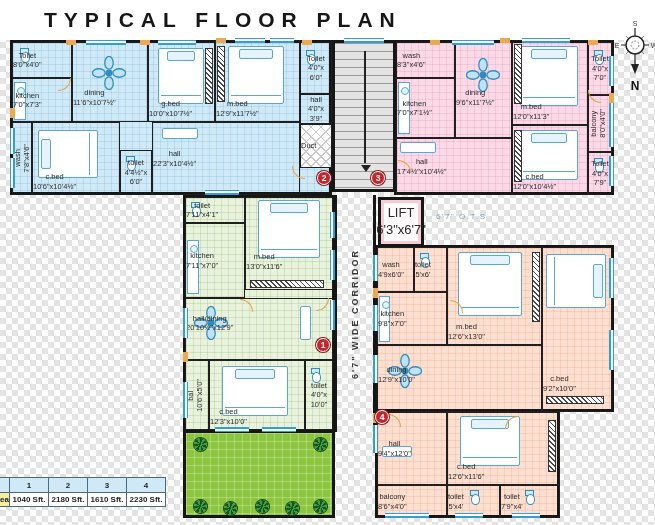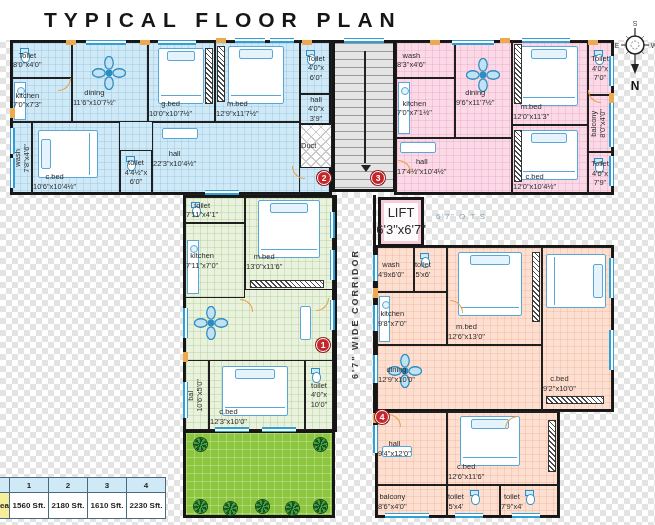--- a/index.html
+++ b/index.html
@@ -54,21 +54,21 @@
   .ctr::before{content:"";position:absolute;left:2px;top:4px;width:6px;height:6px;border:1px solid #59a7d6;border-radius:50%;background:#e4f3fc}
   .sofa{position:absolute;background:#fff;border:1px solid #59a7d6;border-radius:2px;z-index:2}
   .hatch{position:absolute;background:repeating-linear-gradient(45deg,#4a4a4a 0 1px,transparent 1px 3.5px),#fff;border:1px solid #333;z-index:2}
   .winh{position:absolute;height:5px;background:linear-gradient(180deg,#2f9fd6 0 1.5px,#fff 1.5px 3.5px,#2f9fd6 3.5px);z-index:5}
   .winv{position:absolute;width:5px;background:linear-gradient(90deg,#2f9fd6 0 1.5px,#fff 1.5px 3.5px,#2f9fd6 3.5px);z-index:5}
   .om{position:absolute;background:#eda94f;z-index:5}
   .arc{position:absolute;width:13px;height:13px;border-top:1.4px solid #e8a13e;border-right:1.4px solid #e8a13e;border-top-right-radius:100%;z-index:4}
   table.areas{position:absolute;left:-1px;top:477px;border-collapse:collapse;font-size:8px;color:#222;z-index:7;background:#fff}
   table.areas th,table.areas td{border:1px solid #4a6a7d;text-align:center;font-weight:bold;padding:0}
   table.areas th{background:#cfe9f7;width:39px;height:15px}
-  table.areas td{background:#fff;width:39px;height:26px}
+  table.areas td{background:#fff;width:39px;height:14px}
   table.areas .sl{width:10px;overflow:hidden;white-space:nowrap}
   table.areas td.sl{background:#f6ee9b}
   .compass{position:absolute;left:613px;top:18px;z-index:7}
 </style>
 </head>
 <body>
 
 <div class="canvas">
 
   <div class="flatbg bg-blue" style="left:10px;top:40px;width:322px;height:155px"></div>
@@ -234,20 +234,26 @@
   <div class="room" style="left:185px;top:223px;width:60px;height:75px">
     <span class="lbl">
         <b>kitchen</b>
         <i>7'11"x7'0"</i>
       </span>
   </div>
   <div class="room lb" style="left:245px;top:197px;width:88px;height:93px">
     <span class="lbl" style="margin-bottom:18px">
         <b>m.bed</b>
         <i>13'0"x11'6"</i>
+      </span>
+  </div>
+  <div class="room" style="left:185px;top:298px;width:148px;height:62px">
+    <span class="lbl" style="margin-top:-12px">
+        <b>hall/dining</b>
+        <i>20'10½"x12'9"</i>
       </span>
   </div>
   <div class="room vert" style="left:185px;top:360px;width:24px;height:70px">
     <span class="lbl">
         <b>bal</b>
         <i>10'6"x5'0"</i>
       </span>
   </div>
   <div class="room lb" style="left:209px;top:360px;width:96px;height:70px">
     <span class="lbl">
@@ -483,21 +489,21 @@
     <tbody>
         <tr>
       <th class="sl"></th>
       <th>1</th>
       <th>2</th>
       <th>3</th>
       <th>4</th>
     </tr>
     <tr>
       <td class="sl">ea</td>
-      <td>1560 Sft.</td>
+      <td>1040 Sft.</td>
       <td>2180 Sft.</td>
       <td>1610 Sft.</td>
       <td>2230 Sft.</td>
     </tr>
   </tbody>
     </table>
 
 </div>
 
 </body></html>

